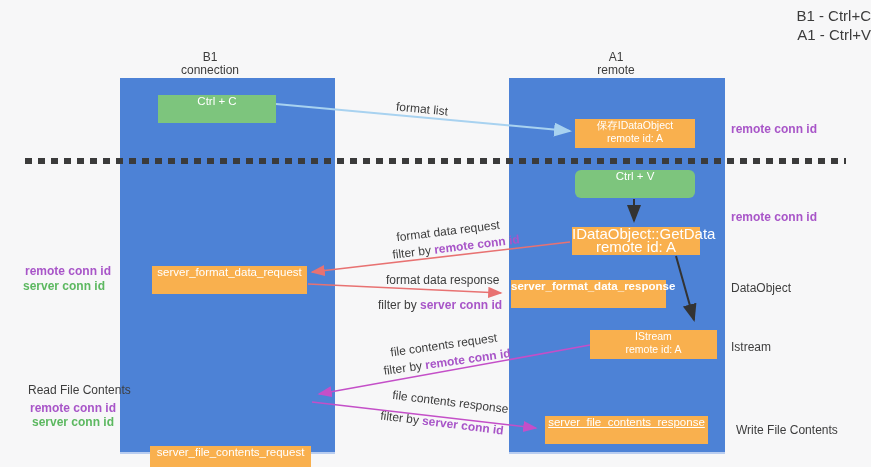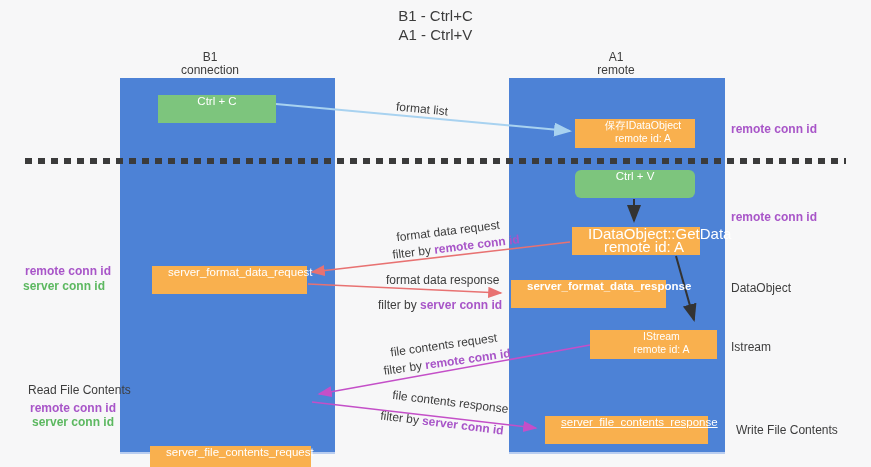--- a/index.html
+++ b/index.html
@@ -4,38 +4,38 @@
 <style>
   html,body{margin:0;padding:0;}
   body{
     width:871px;height:467px;position:relative;overflow:hidden;
     background:#f7f7f8;
     font-family:"Liberation Sans", sans-serif;
     color:#3d3d3d;
   }
   .abs{position:absolute;}
   .title{
-    left:0;right:0;top:6px;text-align:center;
+    left:0;right:0;top:6px;text-align:right;
     font-size:15px;line-height:19px;color:#3c3c3c;
   }
   .col-header{
     width:160px;text-align:center;top:51px;
     font-size:12px;line-height:13px;color:#3c3c3c;
   }
   .column{
     top:78px;width:215px;height:374px;
     background:#4d82d6;border-bottom:2px solid #b9cdf0;
   }
   .node{
     box-sizing:border-box;text-align:center;color:#ffffff;
     display:flex;flex-direction:column;justify-content:flex-start;
     font-size:11.5px;line-height:13px;
   }
   .green{background:#7dc57d;}
-  .orange{background:#f9b04e;padding-left:16px;}
+  .orange{background:#f9b04e;}
   .side-label{font-size:12px;white-space:nowrap;}
   .bold{font-weight:bold;}
   .purple{color:#a855c8;}
   .greentx{color:#5cb860;}
   .edge-label{
     font-size:12px;color:#3d3d3d;white-space:nowrap;
     transform-origin:center center;
   }
   .dashed-line{
     left:25px;top:158px;width:821px;height:6px;

